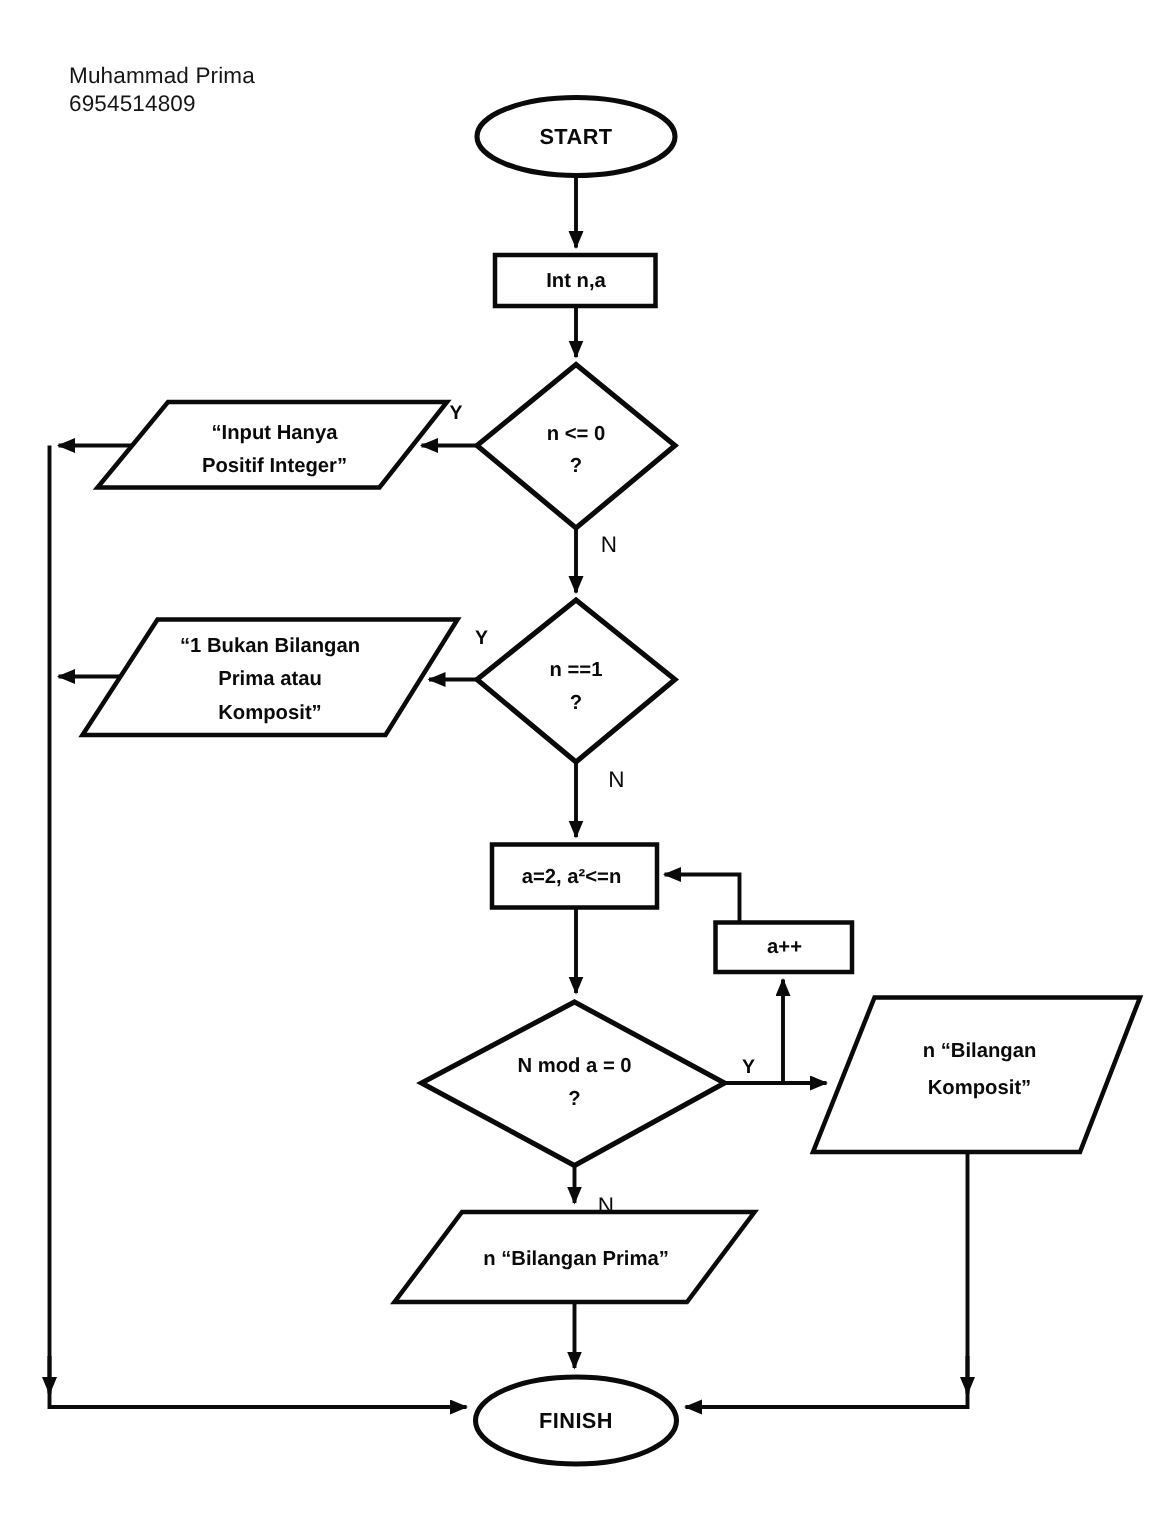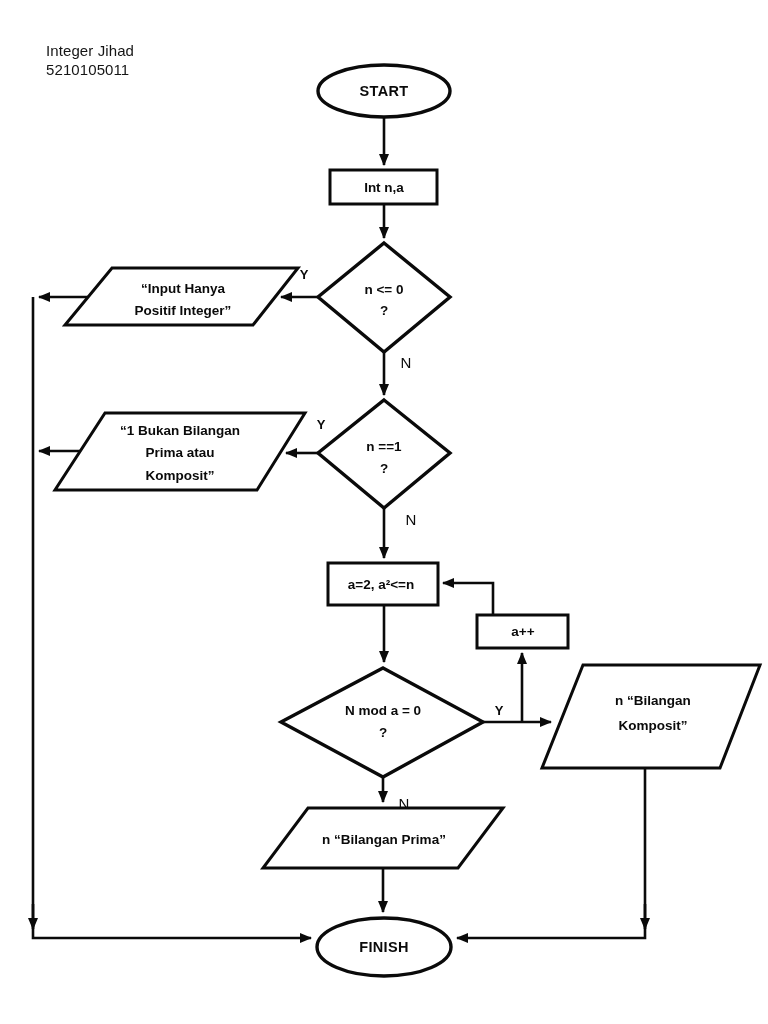--- a/index.html
+++ b/index.html
@@ -37,22 +37,22 @@
   text.terminal { font-size: 14.5px; letter-spacing: 0.3px; }
   text.lbl-n { font-weight: 400; font-size: 15px; }
   text.lbl-y { font-size: 13px; }
 </style>
 </head>
 <body>
 
 <div class="page">
 
   <div class="header">
-    <div>Integer Jihad</div>
-    <div>5210105011</div>
+    <div>Muhammad Prima</div>
+    <div>6954514809</div>
   </div>
 
   <svg class="flow" width="768" height="1024" viewBox="0 0 768 1024">
     <defs>
       <marker id="arr" markerUnits="userSpaceOnUse" markerWidth="14" markerHeight="12" refX="11" refY="5" orient="auto">
         <path class="arrowhead" d="M0,0 L12,5 L0,10 z"></path>
       </marker>
     </defs>
 
     <g>

